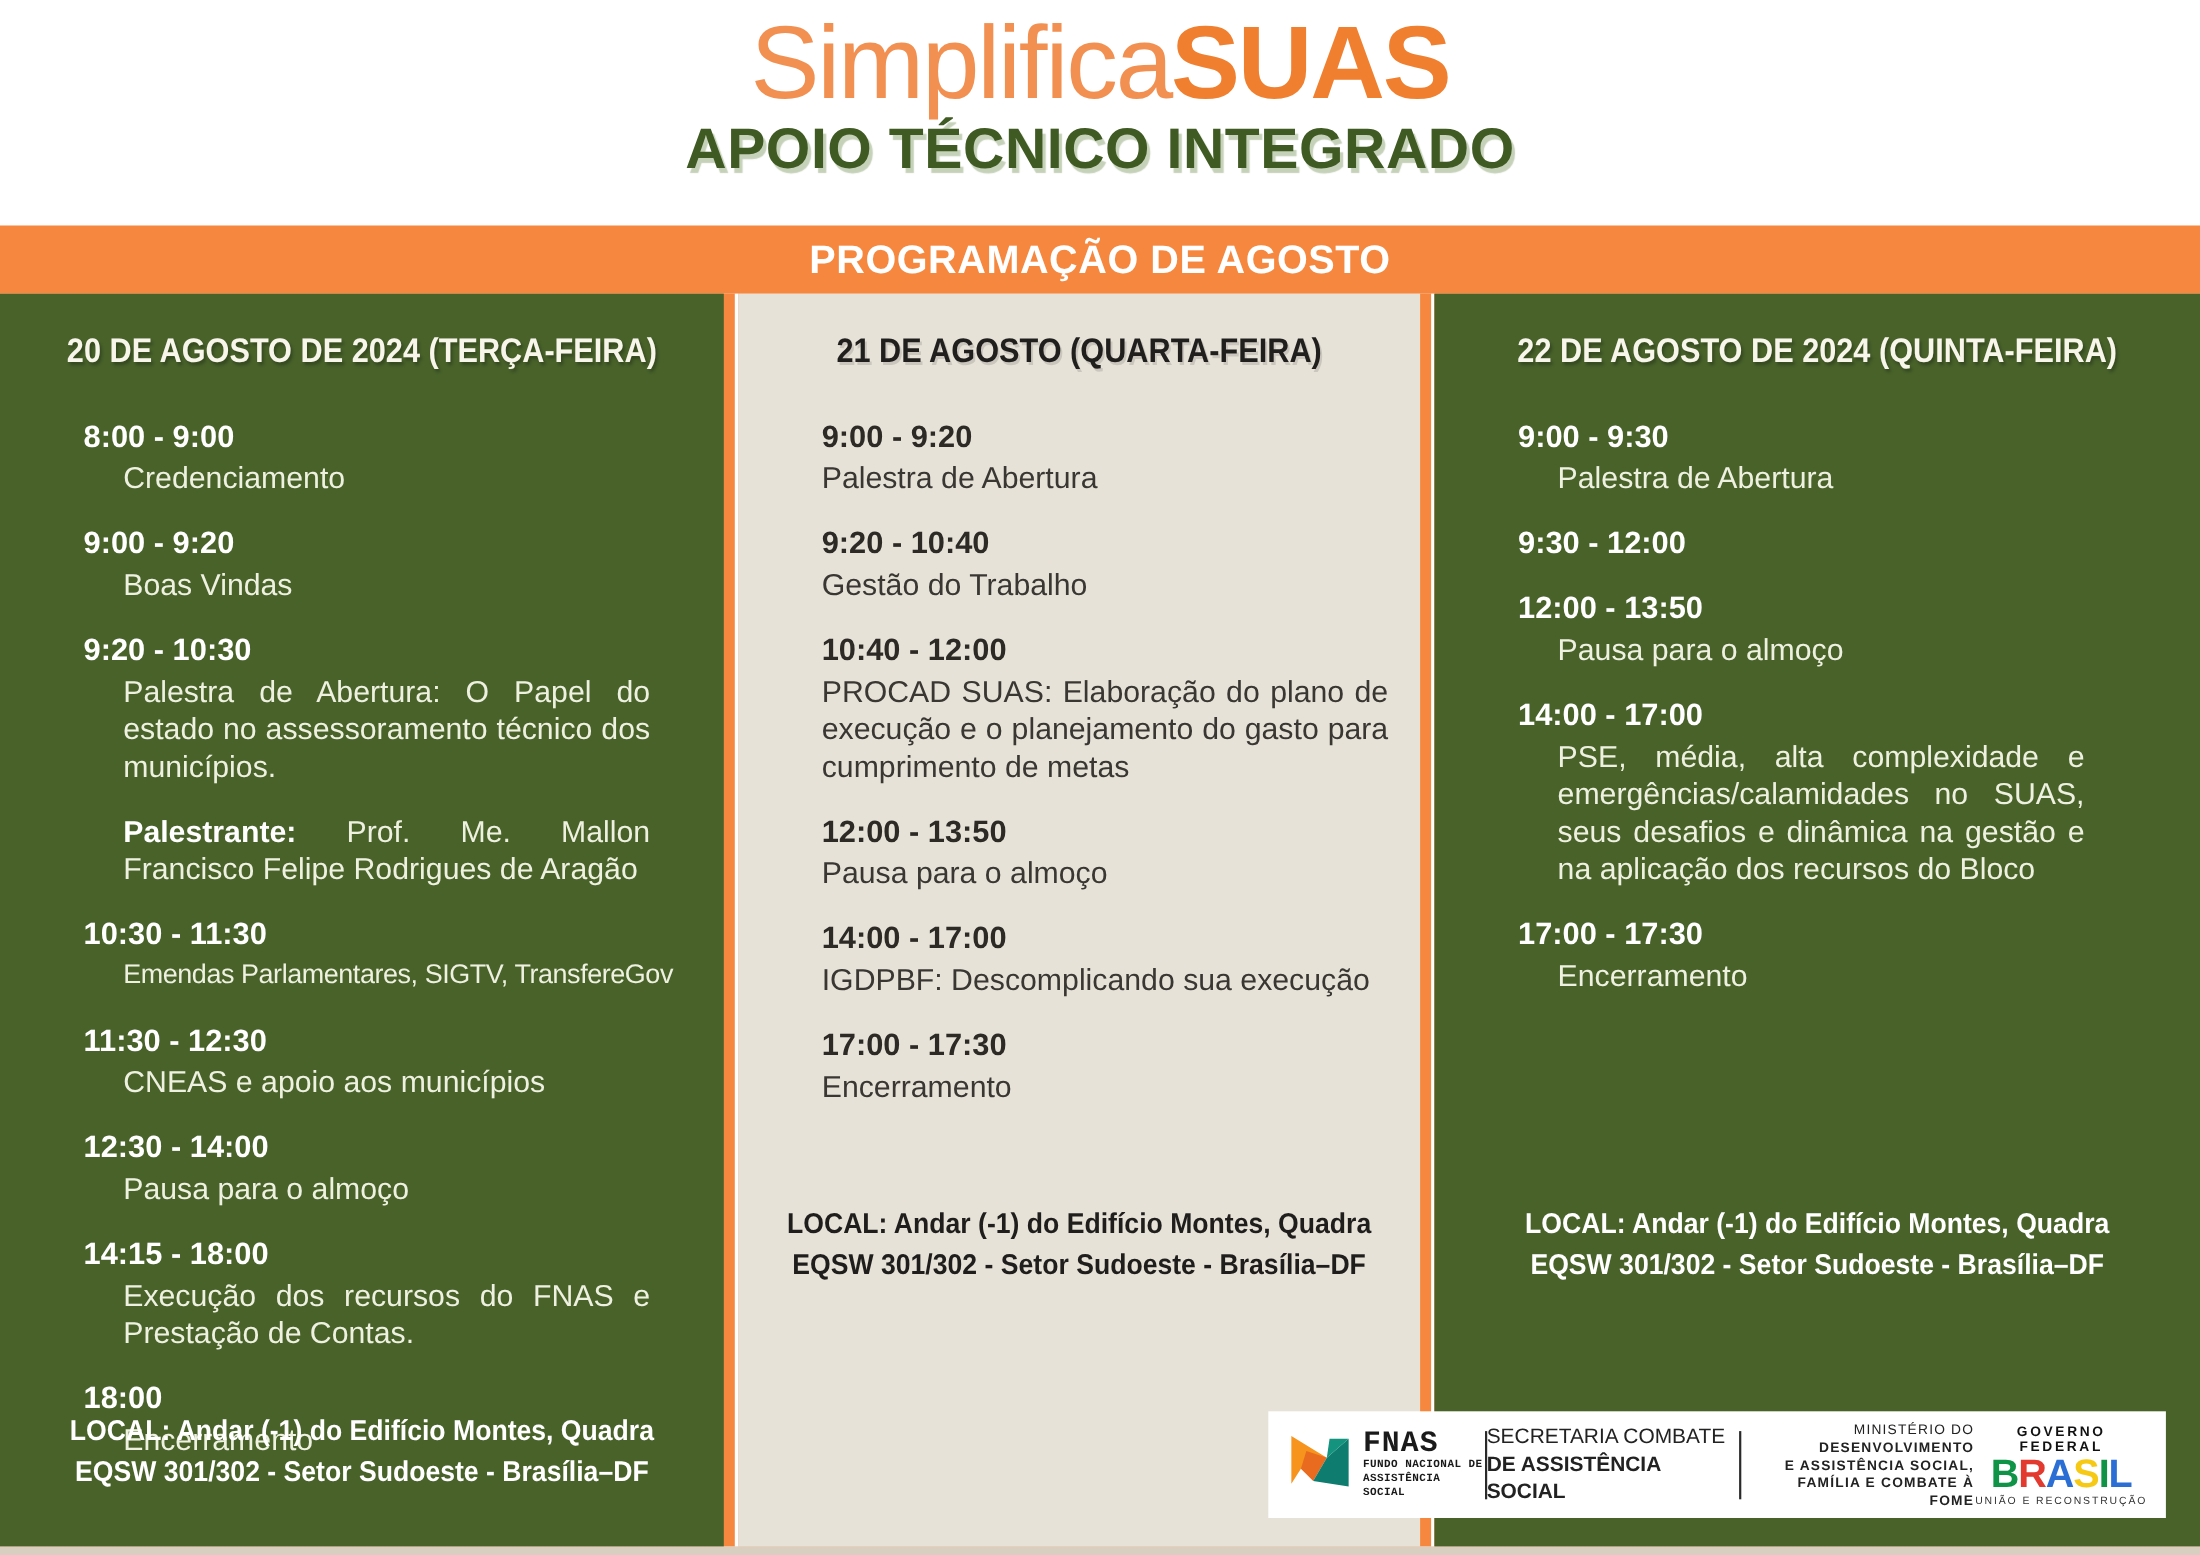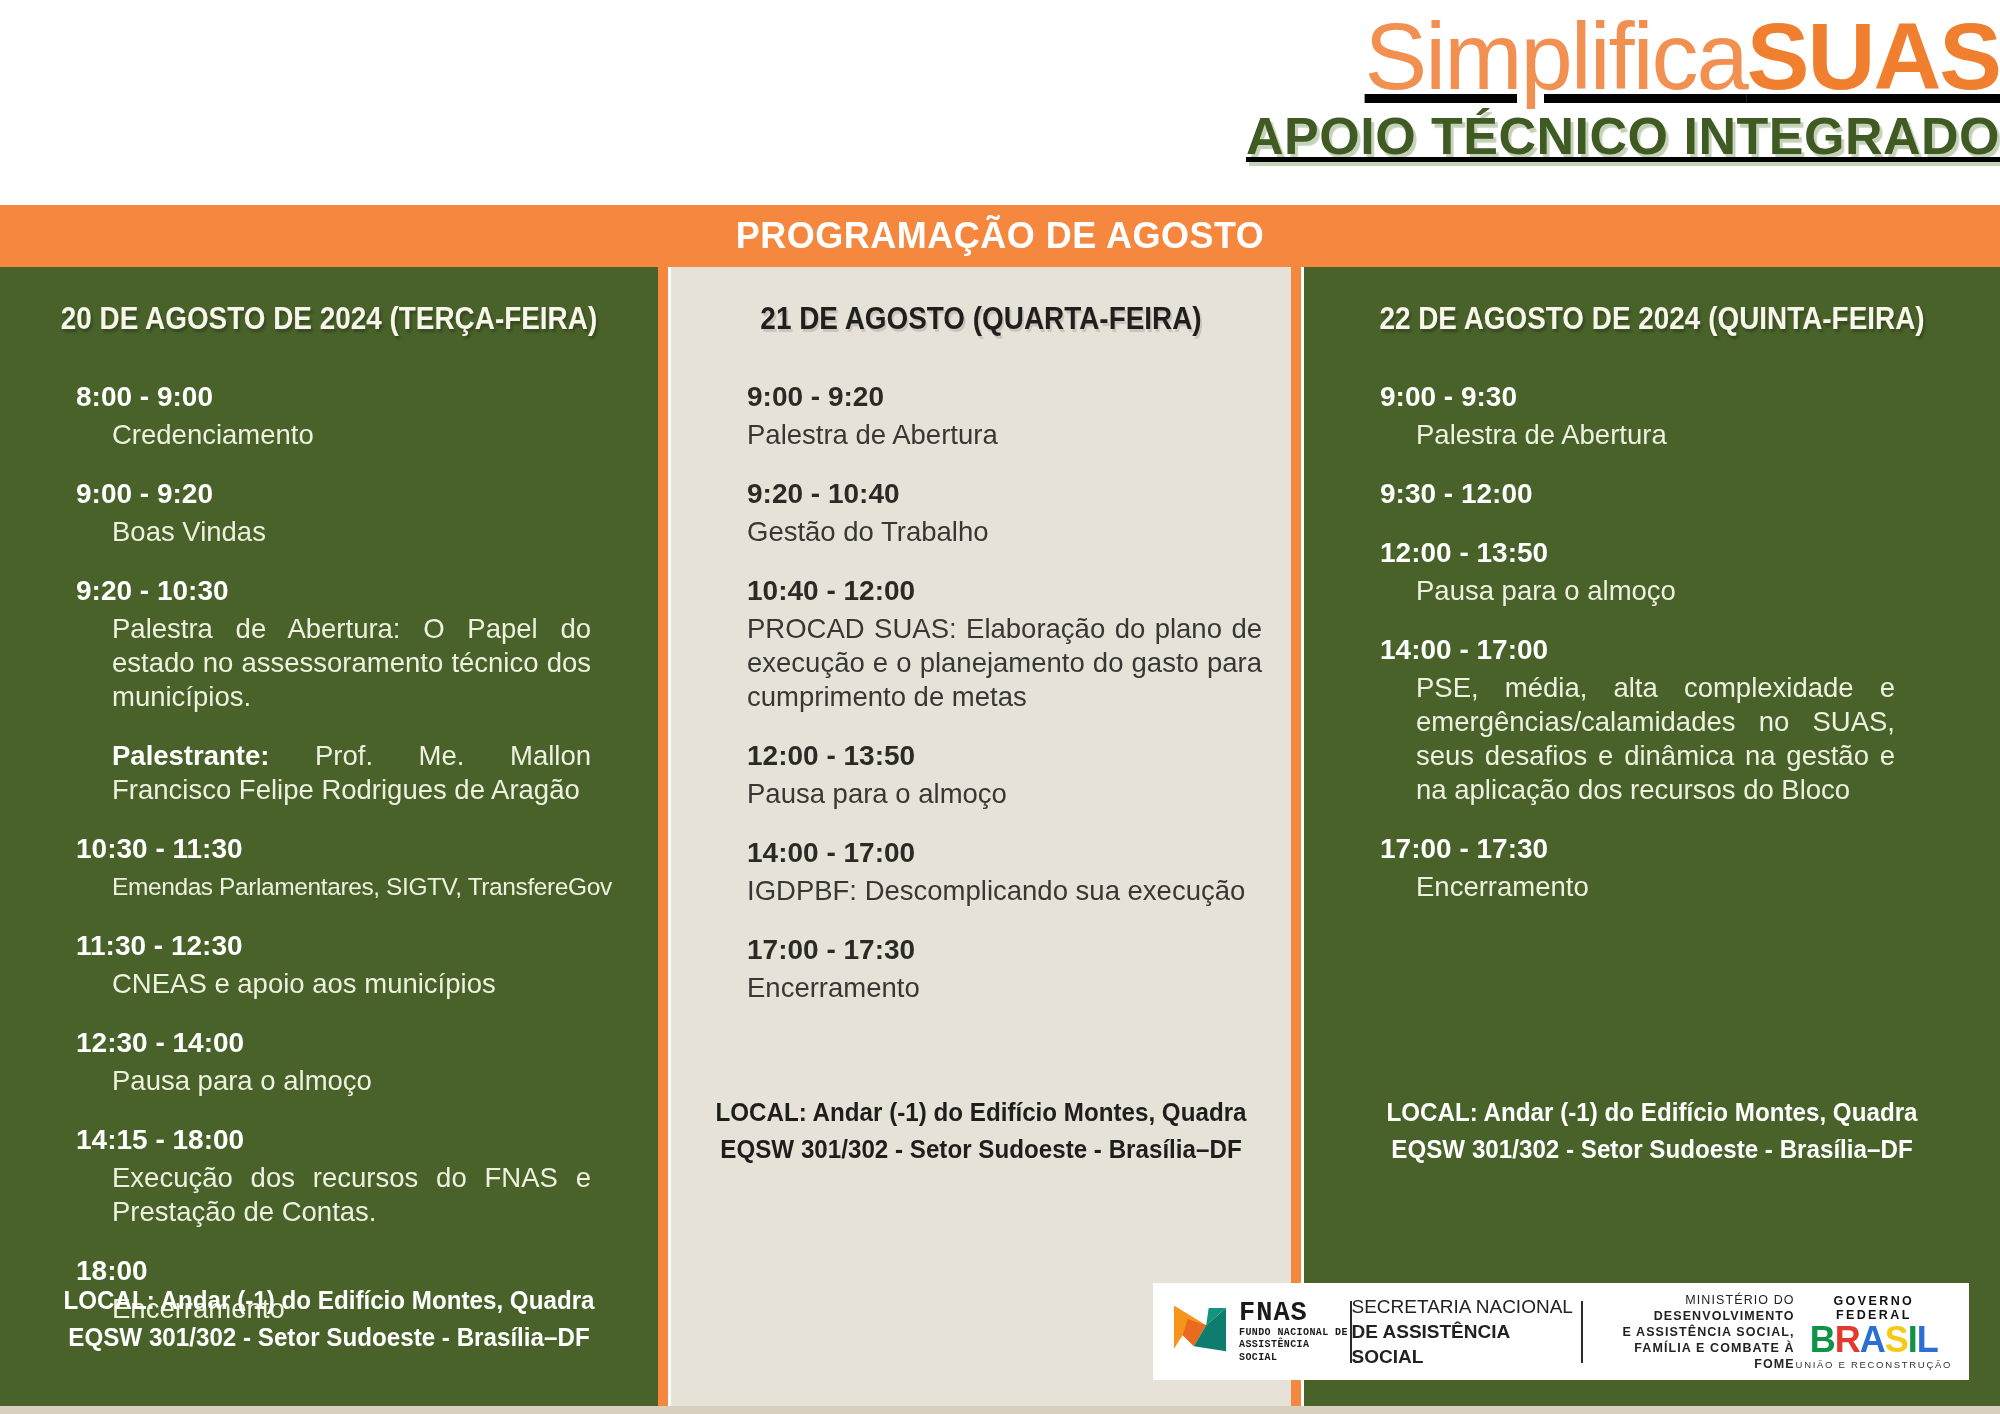--- a/index.html
+++ b/index.html
@@ -1,20 +1,20 @@
 <!DOCTYPE html>
 <html><head>
 <meta charset="utf-8">
 <style>
   html,body{margin:0;padding:0;background:#888;}
   .page{position:relative;width:2000px;height:1414px;background:#ffffff;overflow:hidden;
         font-family:"Liberation Sans",sans-serif;}
 
   
-  .header{position:absolute;top:0;left:0;width:100%;height:253px;background:#fff;text-align:right;text-decoration:underline;}
+  .header{position:absolute;top:0;left:0;width:100%;height:253px;background:#fff;text-align:center;}
   .brand{font-size:94px;line-height:1.0;padding-top:10px;letter-spacing:-2px;}
   .brand-light{color:#f29052;font-weight:normal;}
   .brand-bold{color:#f0802f;font-weight:bold;}
   .subtitle{font-size:52px;font-weight:bold;color:#3f5a22;margin-top:2px;letter-spacing:0.5px;
             text-shadow:3px 4px 1px rgba(110,140,80,.40);}
   .banner{position:absolute;top:205px;left:0;width:100%;height:62px;background:#f6873e;
           display:flex;align-items:center;justify-content:center;color:#ffffff;
           font-weight:bold;font-size:36px;letter-spacing:0.5px;}
 
   
@@ -210,21 +210,21 @@
         </svg>
       </span>
       <span class="fnas-text">
         <div class="fnas-name">FNAS</div>
         <div class="fnas-sub">FUNDO NACIONAL DE</div>
         <div class="fnas-sub">ASSISTÊNCIA SOCIAL</div>
       </span>
     </div>
     <div class="vdiv"></div>
     <div class="secretaria">
-      <div class="l1">SECRETARIA NACIONAL</div>
+      <div class="l1">SECRETARIA COMBATE</div>
       <div class="l2">DE ASSISTÊNCIA SOCIAL</div>
     </div>
     <div class="vdiv"></div>
     <div class="ministerio">
       <div>MINISTÉRIO DO</div>
       <div class="b">DESENVOLVIMENTO</div>
       <div class="b">E ASSISTÊNCIA SOCIAL,</div>
       <div class="b">FAMÍLIA E COMBATE À FOME</div>
     </div>
     <div class="governo">

